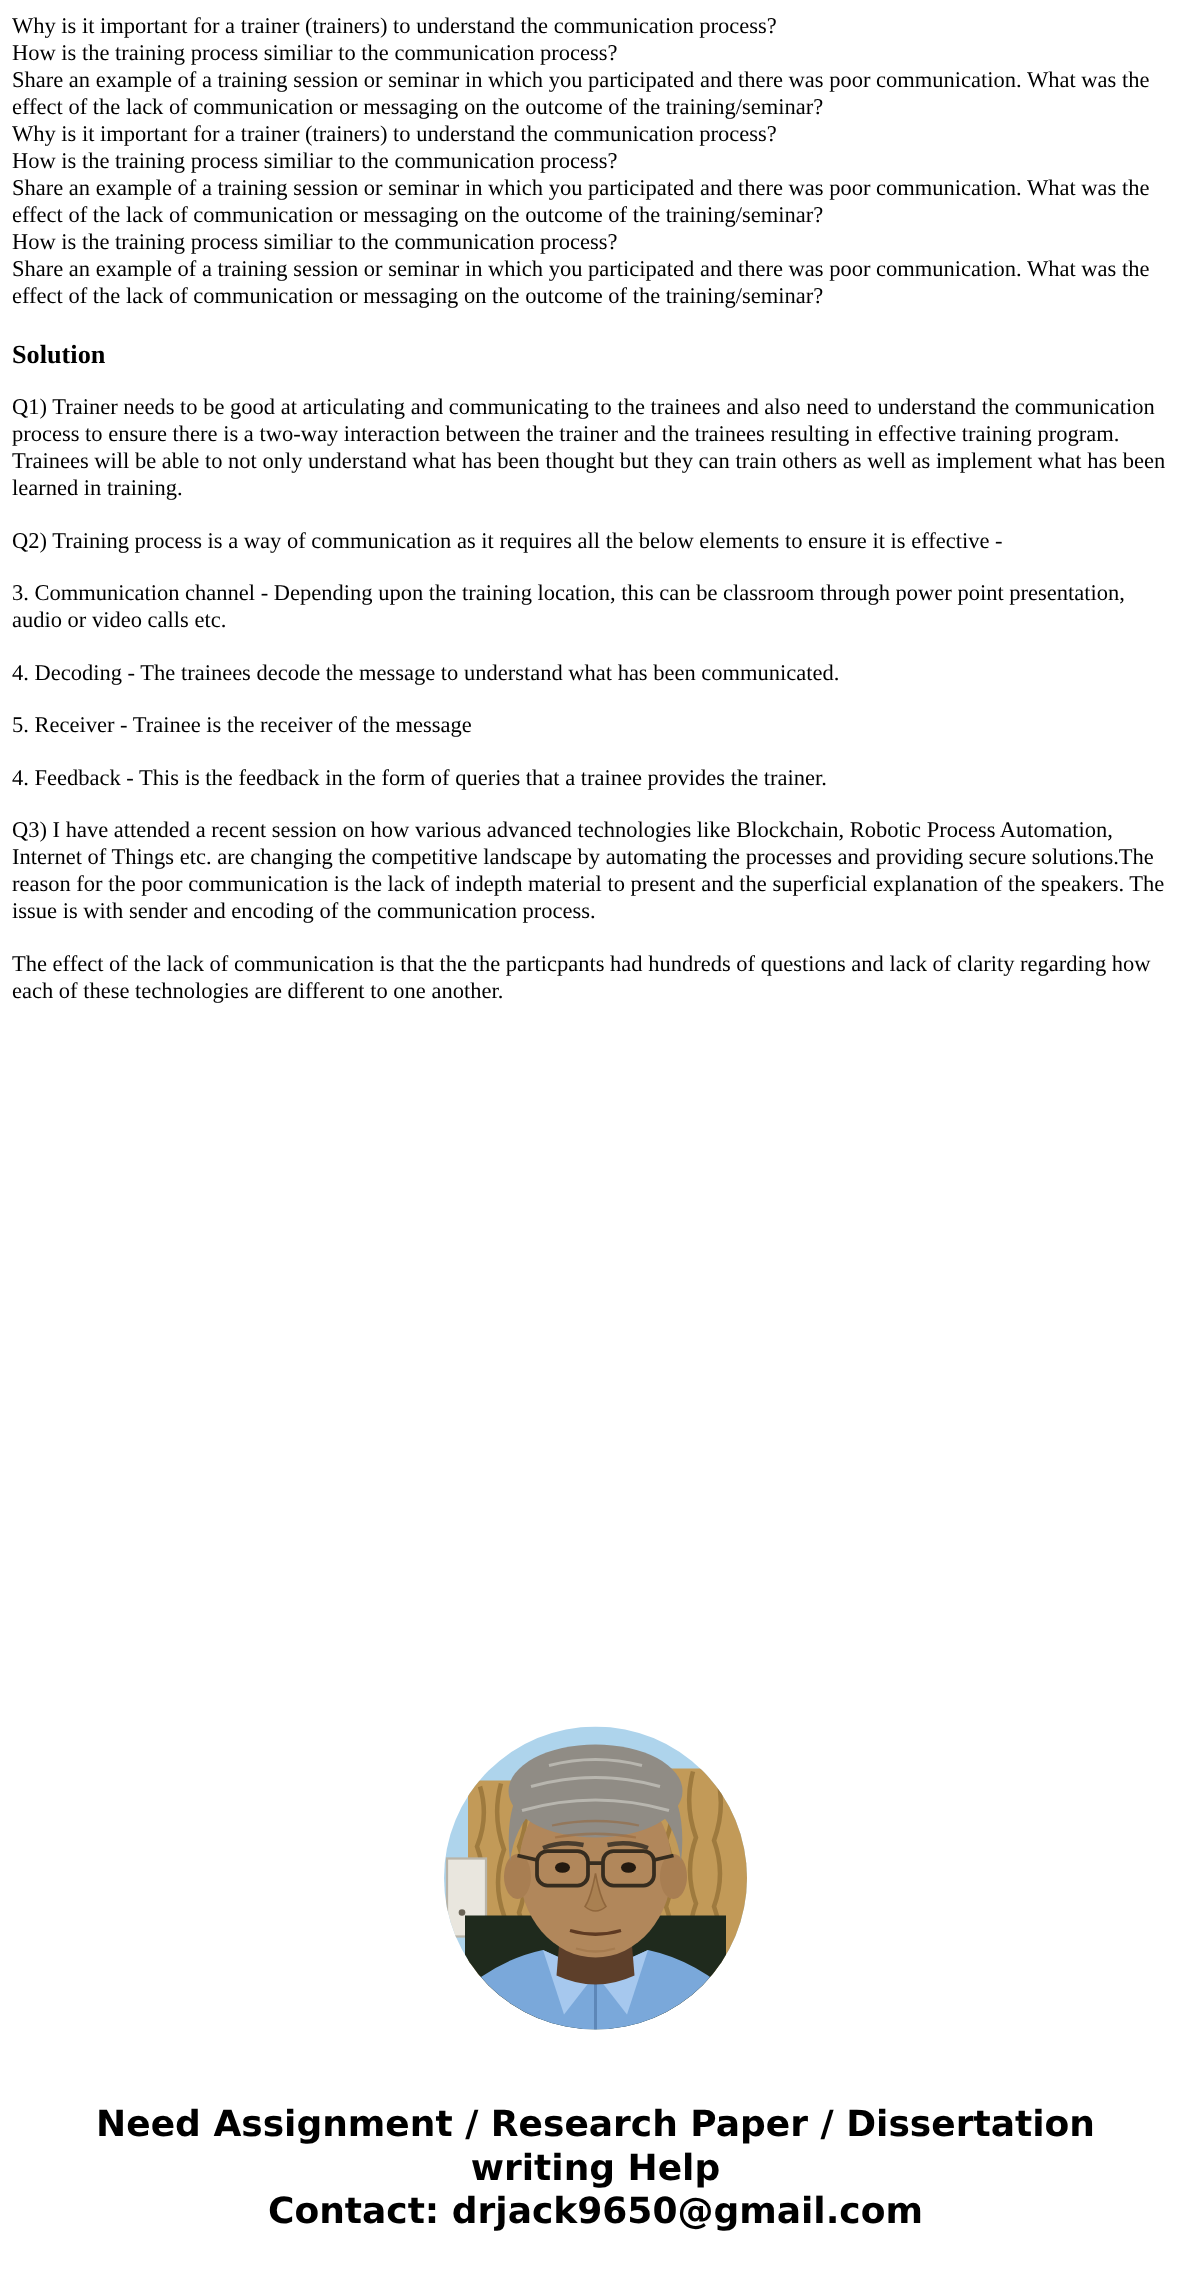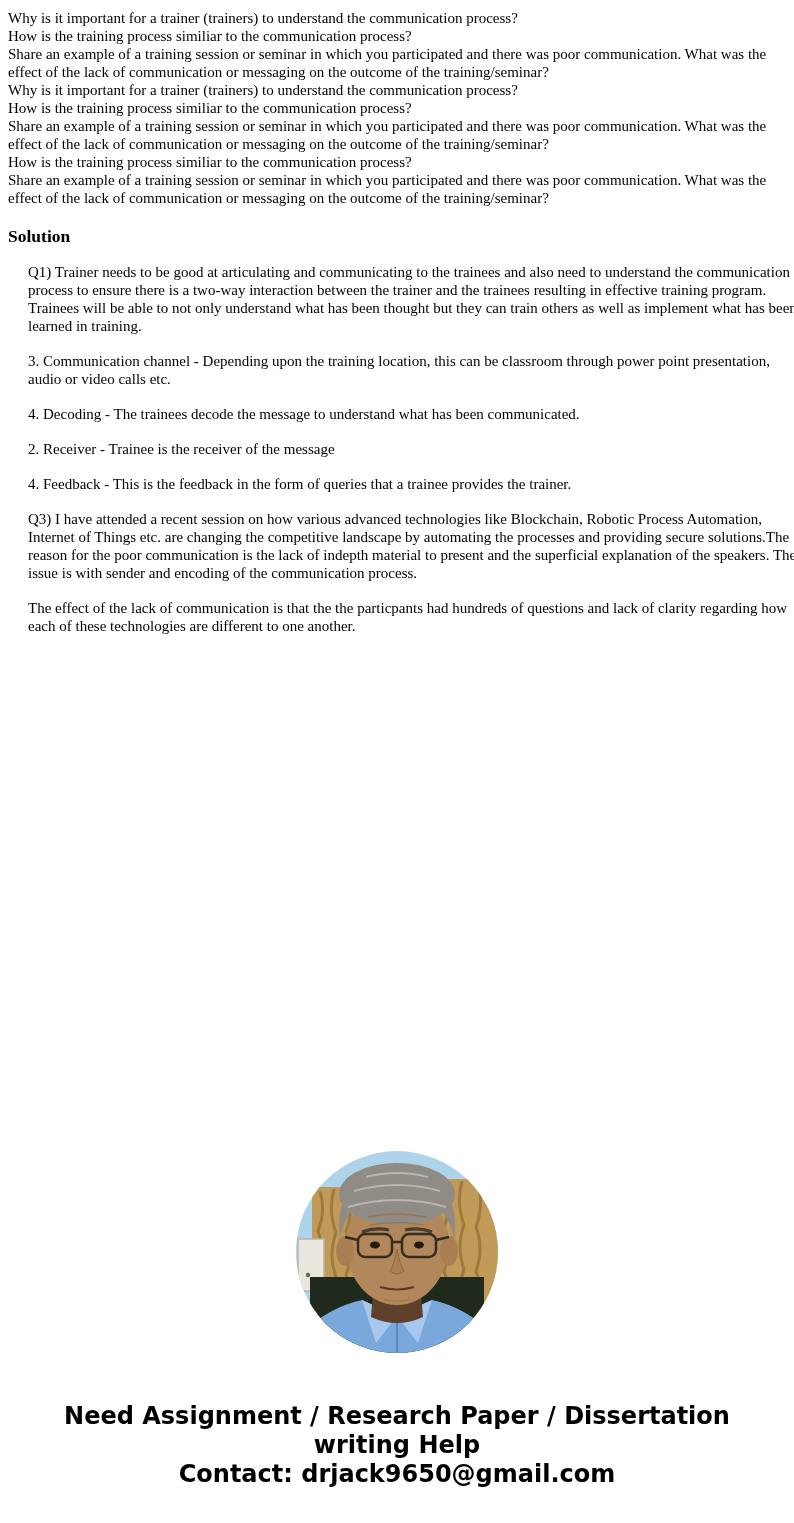--- a/index.html
+++ b/index.html
@@ -19,21 +19,21 @@
     line-height: 18px;
   }
   .question-line { width: 770px; }
   .solution-heading {
     margin: 20px 8px 0 8px;
     font-size: 17.5px;
     line-height: 19px;
     font-weight: bold;
     font-family: Liberation Serif, serif;
   }
-  .solution-body { padding: 0 8px; width: 649px; margin-left: 20px; }
+  .solution-body { padding: 0 8px; width: 649px; }
   .solution-body p {
     margin-top: 17px;
     width: 778px;
     font-size: 15px;
     line-height: 18px;
   }
   .photo-wrap {
     position: absolute;
     top: 1151px;
     left: 296px;
@@ -66,23 +66,24 @@
   <div class="question-line">How is the training process similiar to the communication process?</div>
   <div class="question-line">Share an example of a training session or seminar in which you participated and there was poor communication. What was the effect of the lack of communication or messaging on the outcome of the training/seminar?</div>
   <div class="question-line">How is the training process similiar to the communication process?</div>
   <div class="question-line">Share an example of a training session or seminar in which you participated and there was poor communication. What was the effect of the lack of communication or messaging on the outcome of the training/seminar?</div>
 </div>
 
 <h2 class="solution-heading">Solution</h2>
 
 <div class="solution-body">
   <p>Q1) Trainer needs to be good at articulating and communicating to the trainees and also need to understand the communication process to ensure there is a two-way interaction between the trainer and the trainees resulting in effective training program. Trainees will be able to not only understand what has been thought but they can train others as well as implement what has been learned in training.</p>
+  <p>Q2) Training process is a way of communication as it requires all the below elements to ensure it is effective -</p>
   <p>3. Communication channel - Depending upon the training location, this can be classroom through power point presentation, audio or video calls etc.</p>
   <p>4. Decoding - The trainees decode the message to understand what has been communicated.</p>
-  <p>2. Receiver - Trainee is the receiver of the message</p>
+  <p>5. Receiver - Trainee is the receiver of the message</p>
   <p>4. Feedback - This is the feedback in the form of queries that a trainee provides the trainer.</p>
   <p>Q3) I have attended a recent session on how various advanced technologies like Blockchain, Robotic Process Automation, Internet of Things etc. are changing the competitive landscape by automating the processes and providing secure solutions.The reason for the poor communication is the lack of indepth material to present and the superficial explanation of the speakers. The issue is with sender and encoding of the communication process.</p>
   <p>The effect of the lack of communication is that the the particpants had hundreds of questions and lack of clarity regarding how each of these technologies are different to one another.</p>
 </div>
 
 <div class="photo-wrap">
   <svg width="202" height="202" viewBox="0 0 202 202">
     <defs>
       <clipPath id="circleClip">
           <circle cx="101" cy="101" r="101"></circle>

